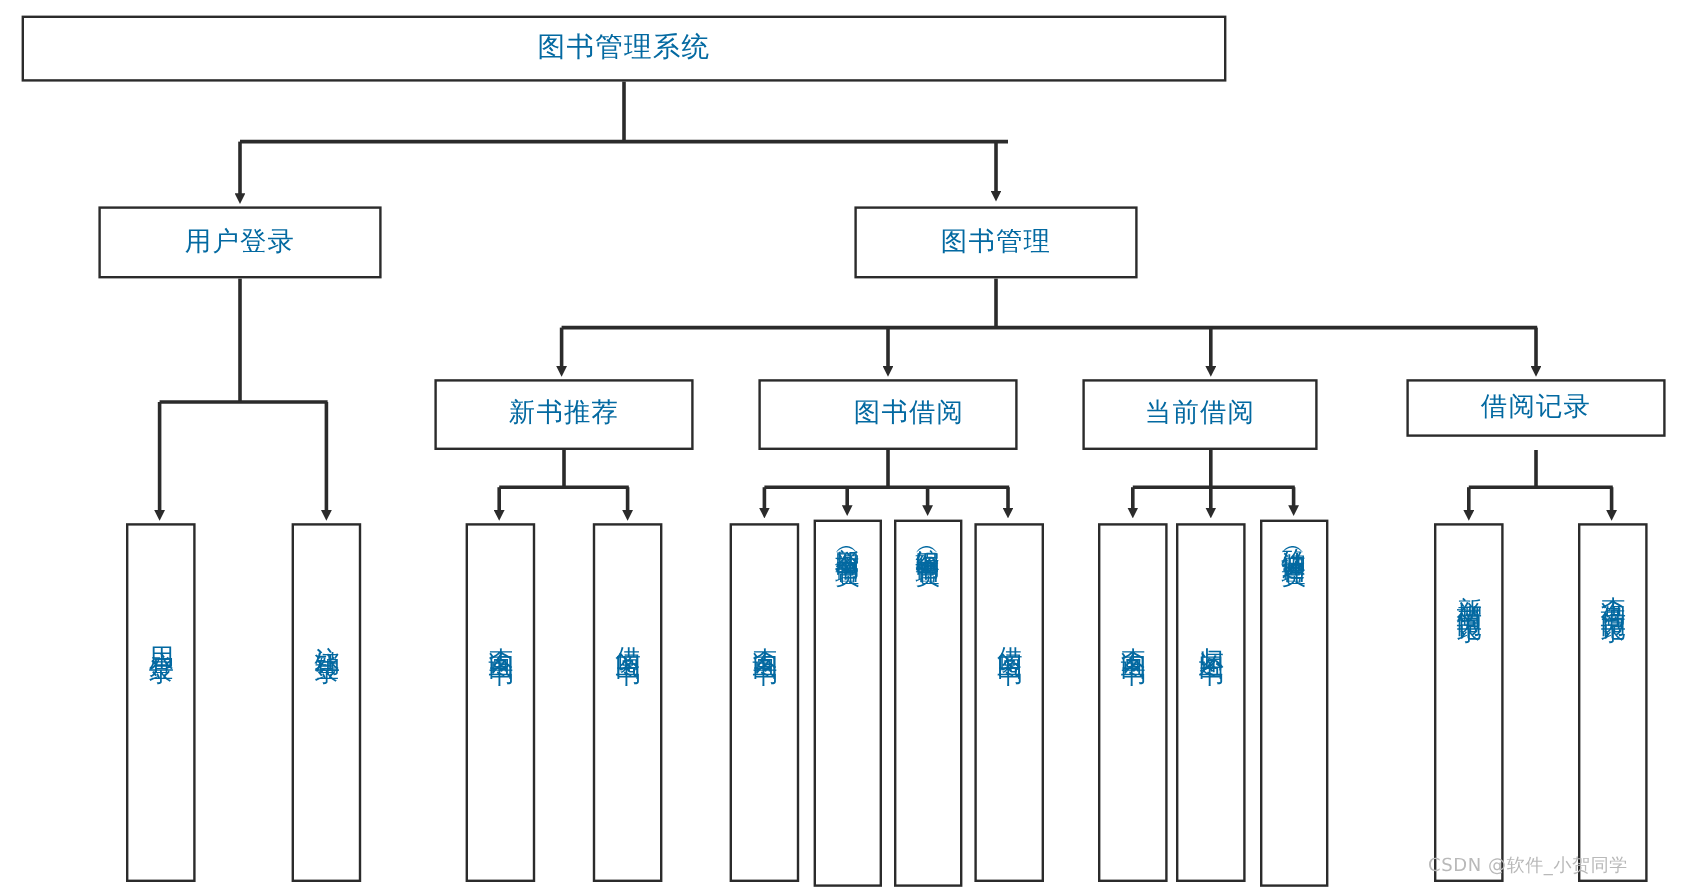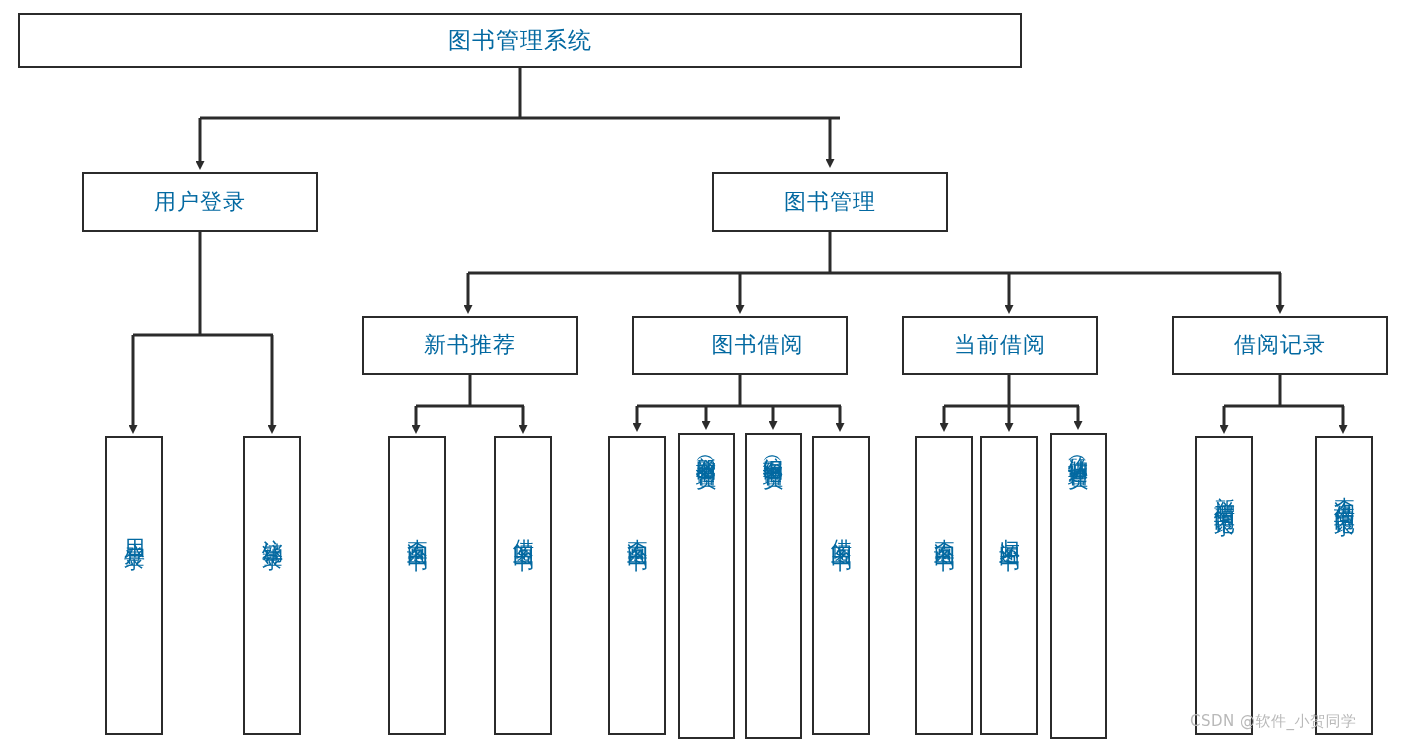--- a/index.html
+++ b/index.html
@@ -149,21 +149,21 @@
 
   <div class="node h" style="left:362px; top:316px; width:216px; height:59px;">
     <span class="label">新书推荐</span>
   </div>
   <div class="node h" style="left:632px; top:316px; width:216px; height:59px;padding-left:35px;">
     <span class="label">图书借阅</span>
   </div>
   <div class="node h" style="left:902px; top:316px; width:196px; height:59px;">
     <span class="label">当前借阅</span>
   </div>
-  <div class="node h" style="left:1172px; top:316px; width:216px; height:59px;">
+  <div class="node h" style="left:1172px; top:316px; width:216px; height:48px;">
     <span class="label">借阅记录</span>
   </div>
 
   <div class="node v" style="left:105px; top:436px; width:58px; height:299px; padding-top:84px;">
     <span class="label">用户登录</span>
   </div>
   <div class="node v" style="left:243px; top:436px; width:58px; height:299px; padding-top:84px;">
     <span class="label">注销登录</span>
   </div>
 

